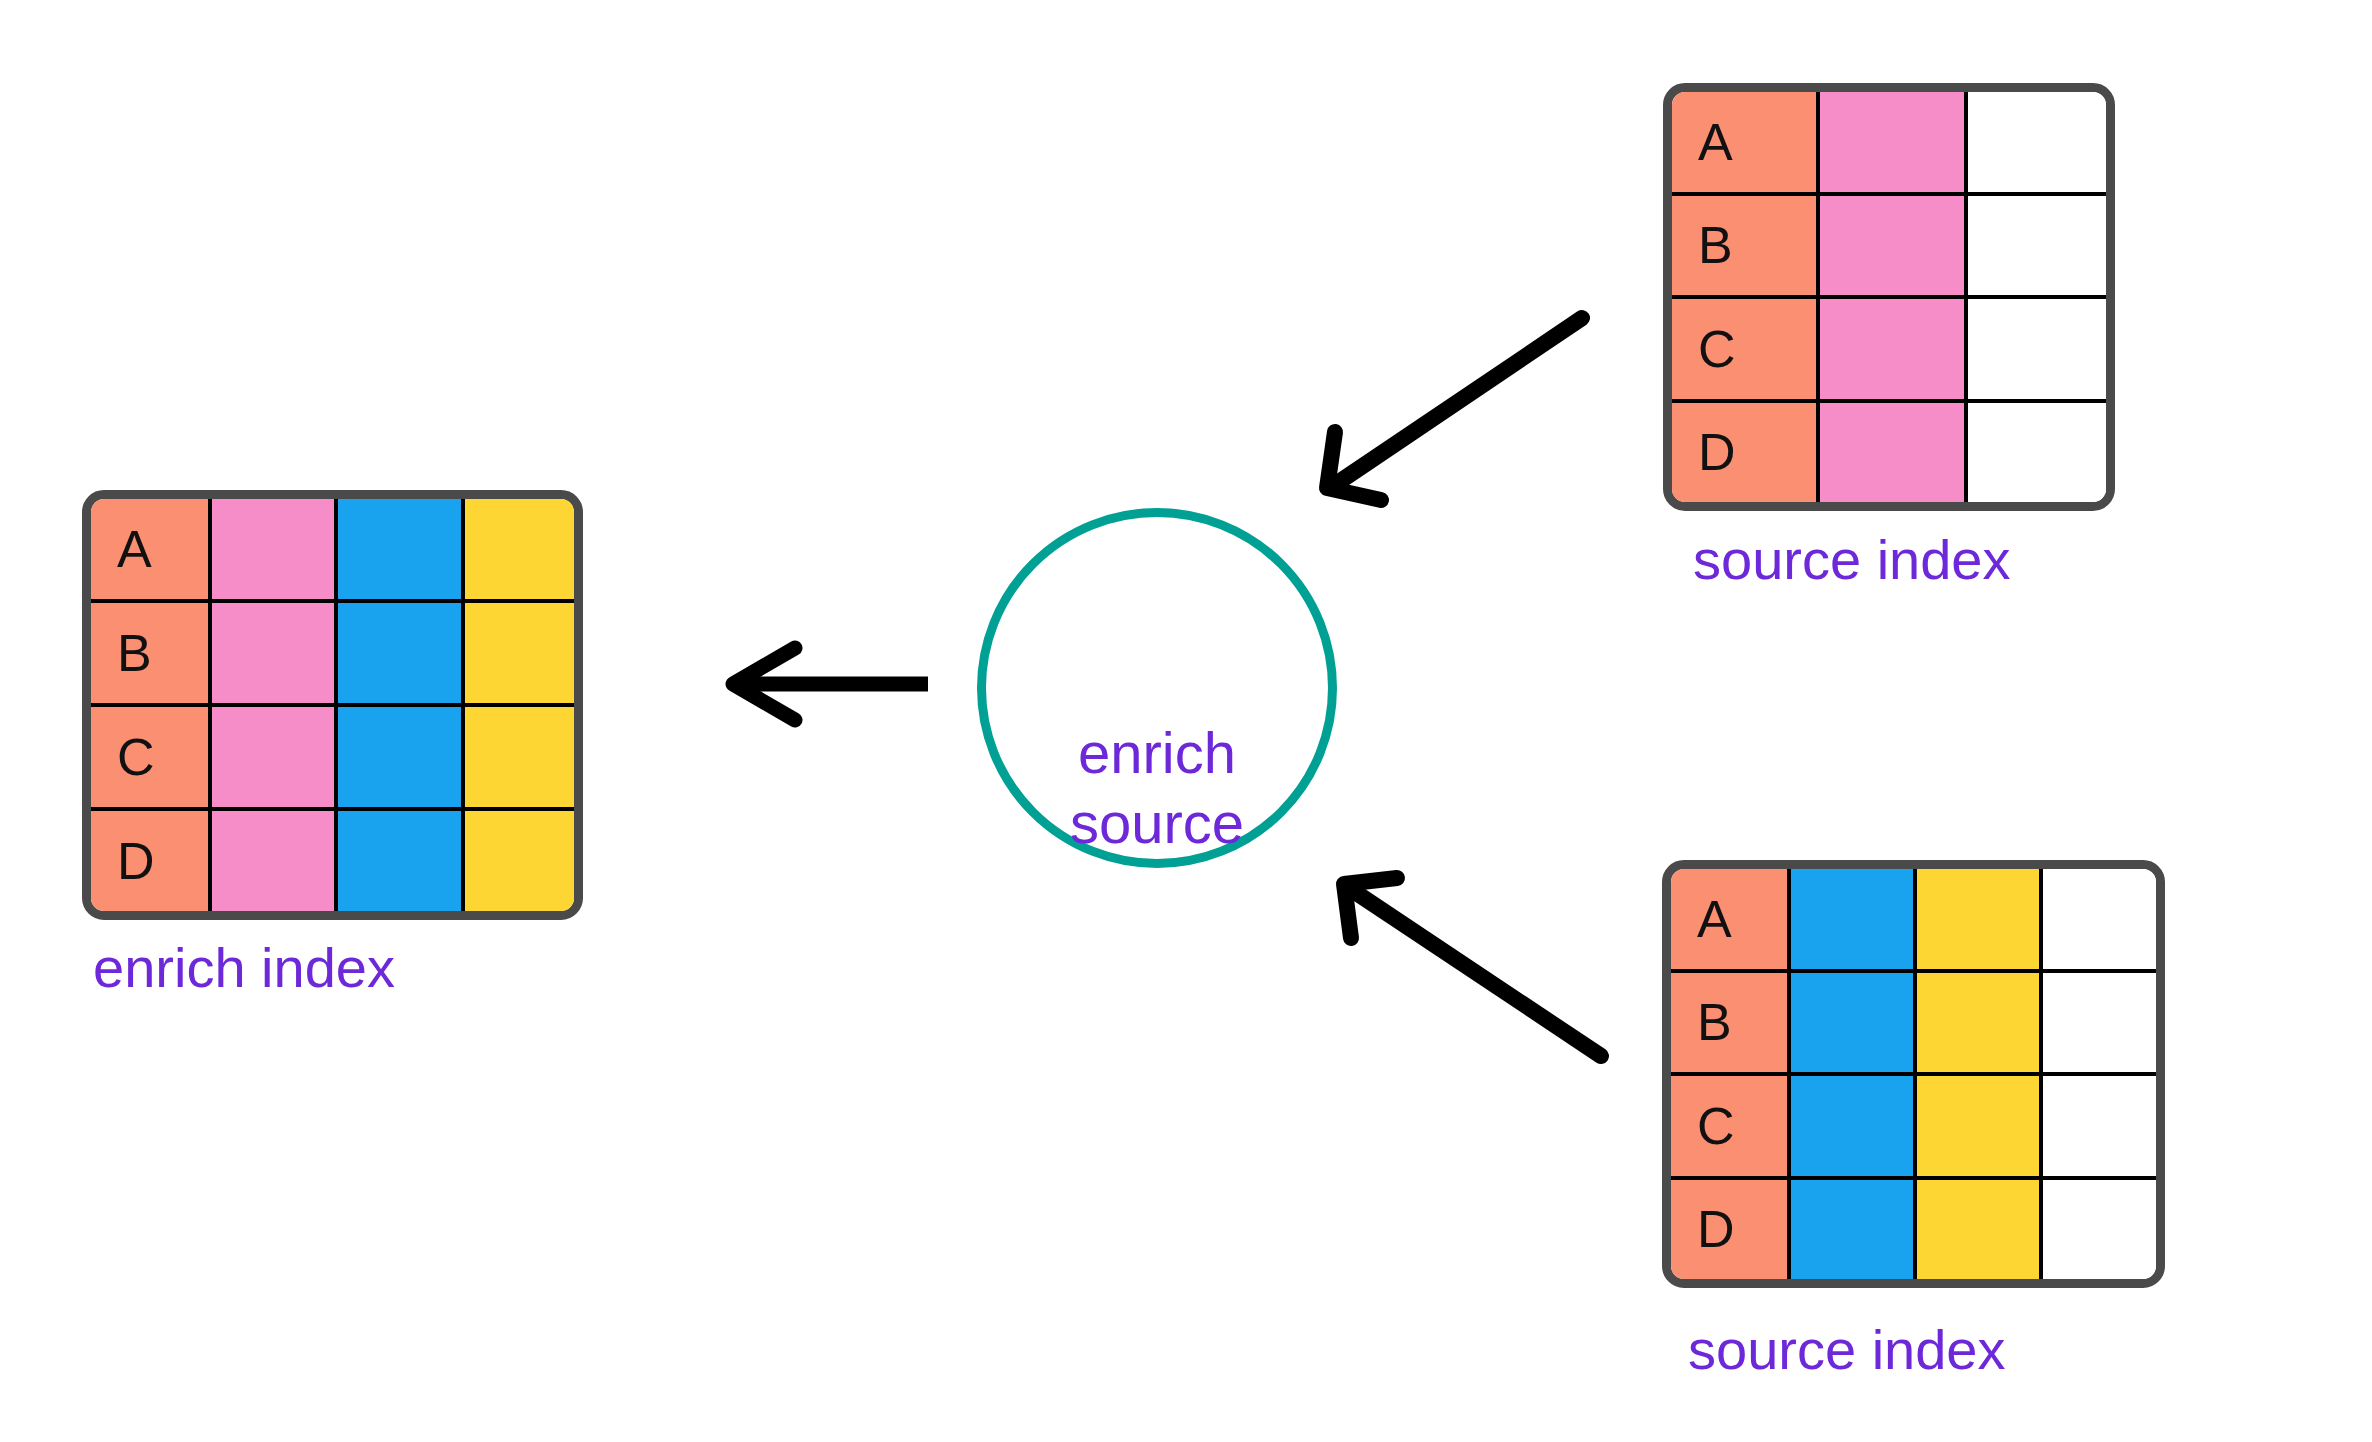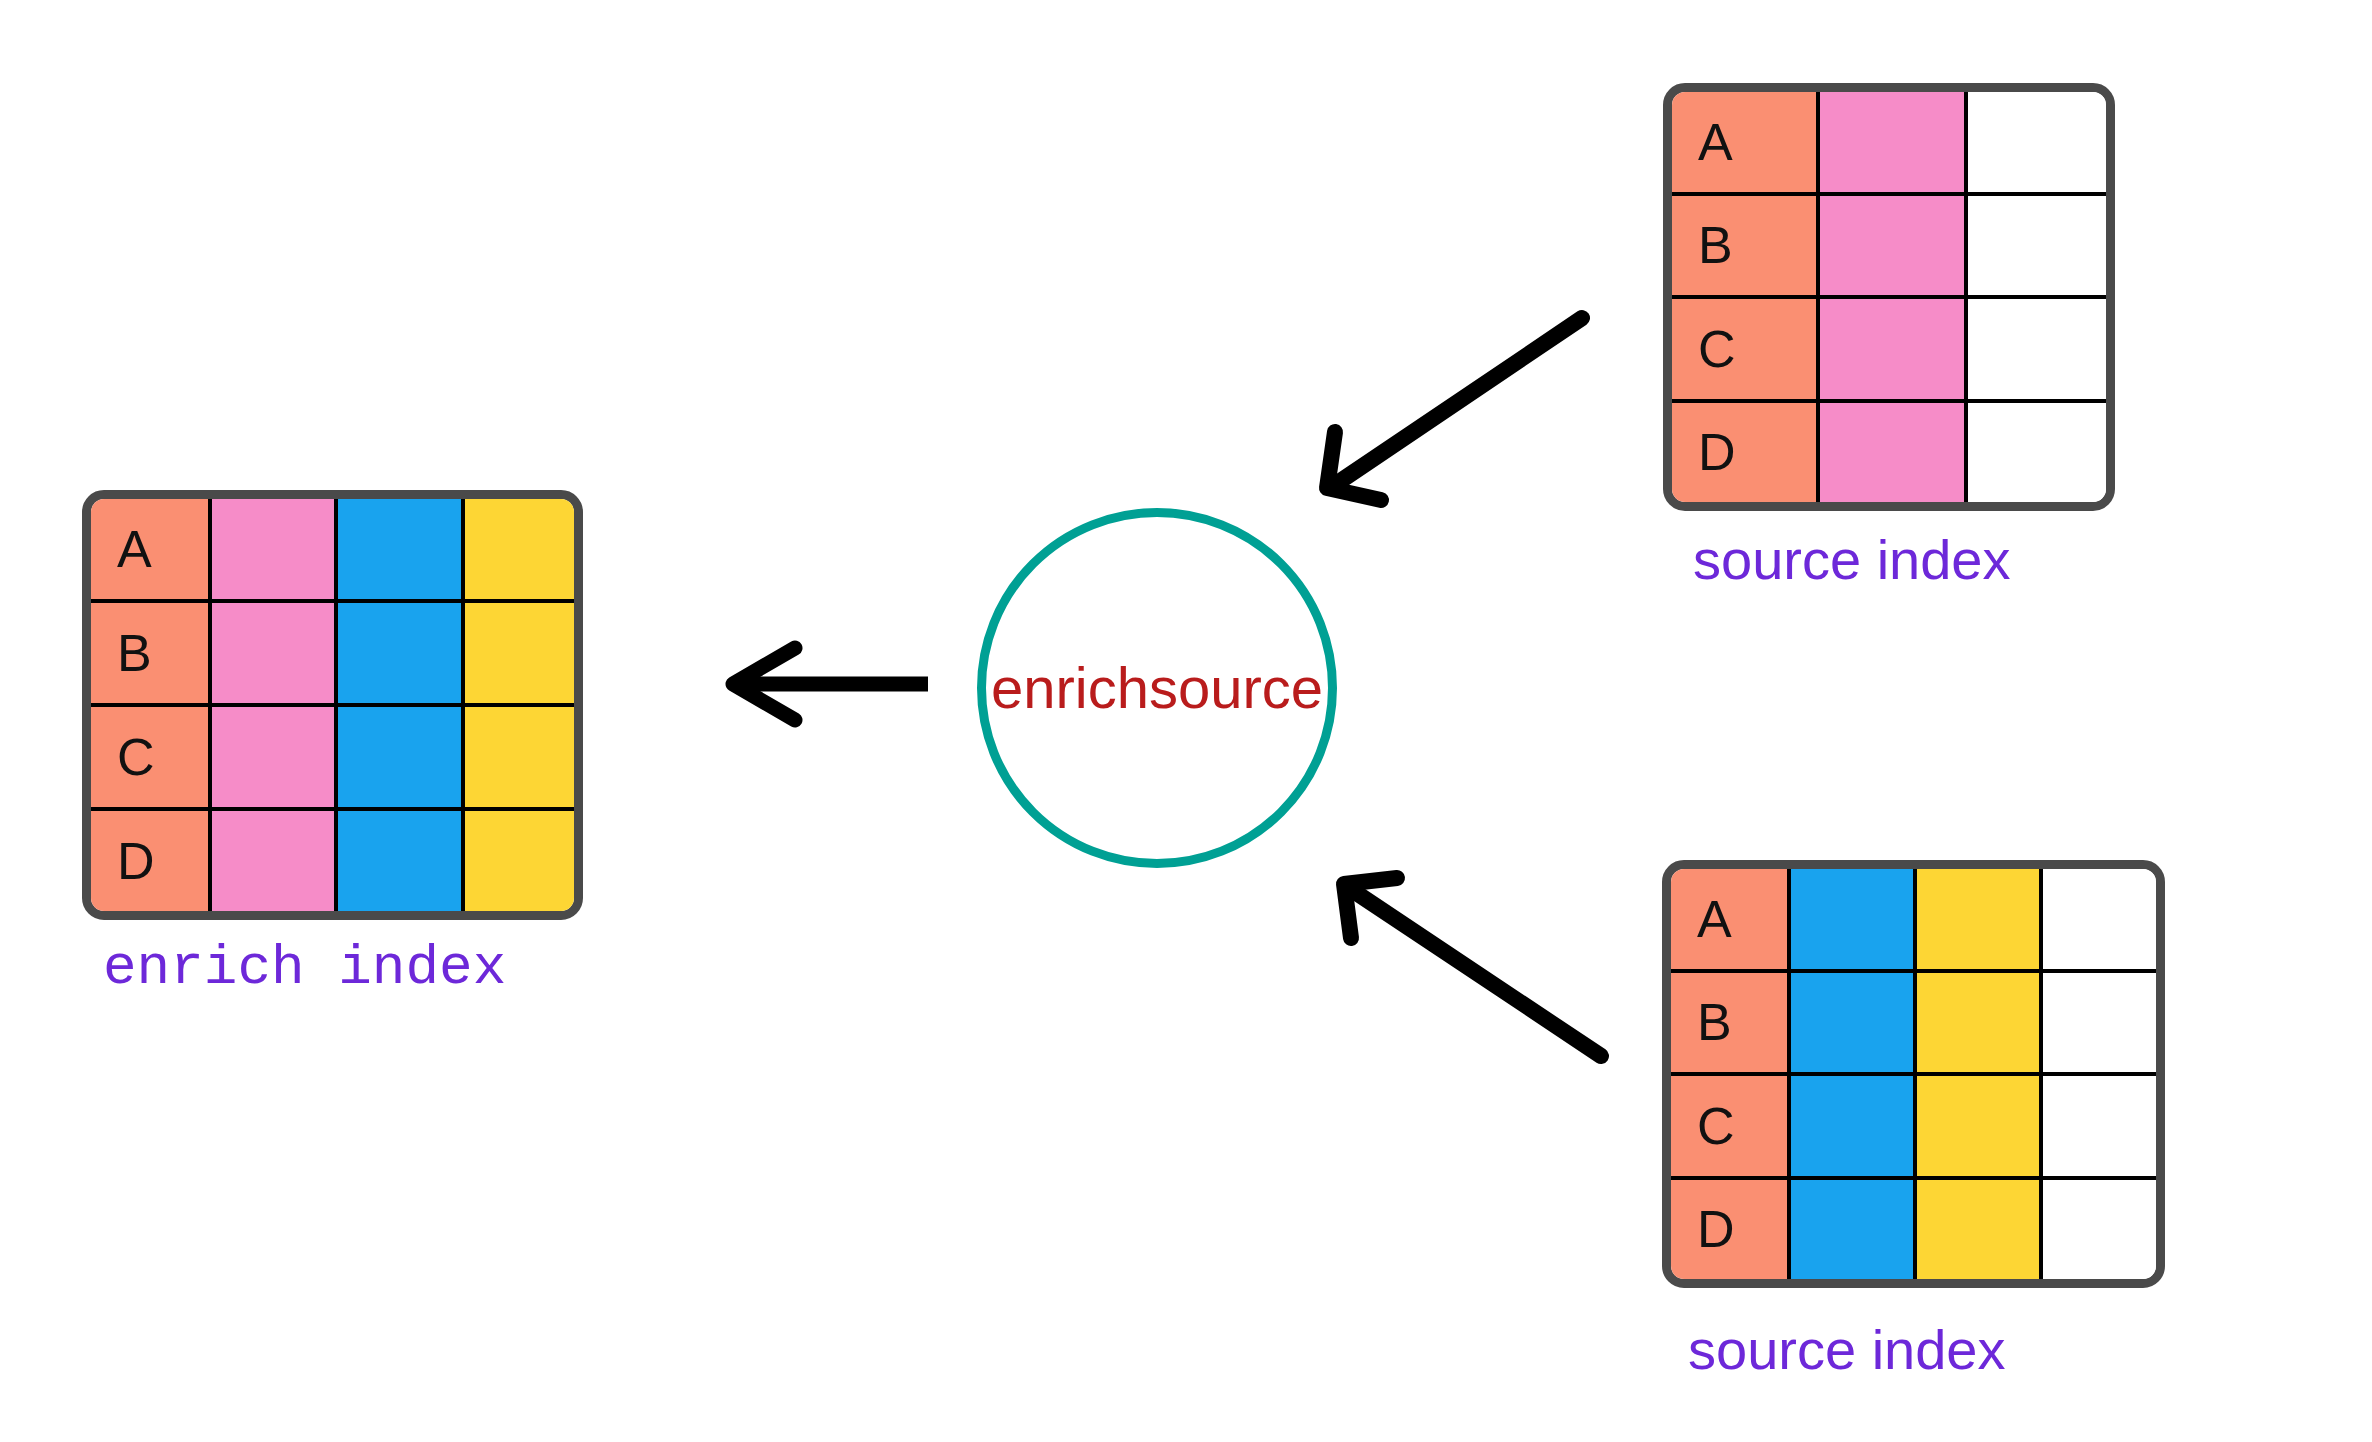--- a/index.html
+++ b/index.html
@@ -55,23 +55,24 @@
     line-height: 1;
   }
 
   .policy-circle {
     position: absolute;
     box-sizing: border-box;
     border-radius: 50%;
     border: 9px solid #00a094;
     background: #ffffff;
     display: flex;
+    flex-direction: column;
     align-items: center;
-    justify-content: center;
-    color: #b91c1c;
+    justify-content: flex-end;
+    color: #6d28d9;
     font-size: 58px;
     line-height: 1.22;
   }
   .policy-circle span { display: block; }
 
   .arrow-svg {
     position: absolute;
     left: 0;
     top: 0;
     width: 2372px;
@@ -108,21 +109,21 @@
     </div>
 
     <div class="idx-row">
       <div class="idx-cell" style="width:121px; background:#FA8F72;">D</div>
       <div class="idx-cell" style="width:126px; background:#F68CC8;"></div>
       <div class="idx-cell" style="width:127px; background:#19A3EE;"></div>
       <div class="idx-cell" style="width:123px; background:#FDD634;"></div>
     </div>
   </div>
 
-  <div class="tbl-label" style="left:103px; top:940px;font-family:Liberation Mono, monospace;">enrich index</div>
+  <div class="tbl-label" style="left:93px; top:940px;">enrich index</div>
 
   <div class="idx-table" id="source-index-top-table" style="left:1663px; top:83px; width:452px; height:428px;">
 
     <div class="idx-row">
       <div class="idx-cell" style="width:148px; background:#FA8F72;">A</div>
       <div class="idx-cell" style="width:148px; background:#F68CC8;"></div>
       <div class="idx-cell" style="width:138px; background:#FFFFFF;"></div>
     </div>
 
     <div class="idx-row">

